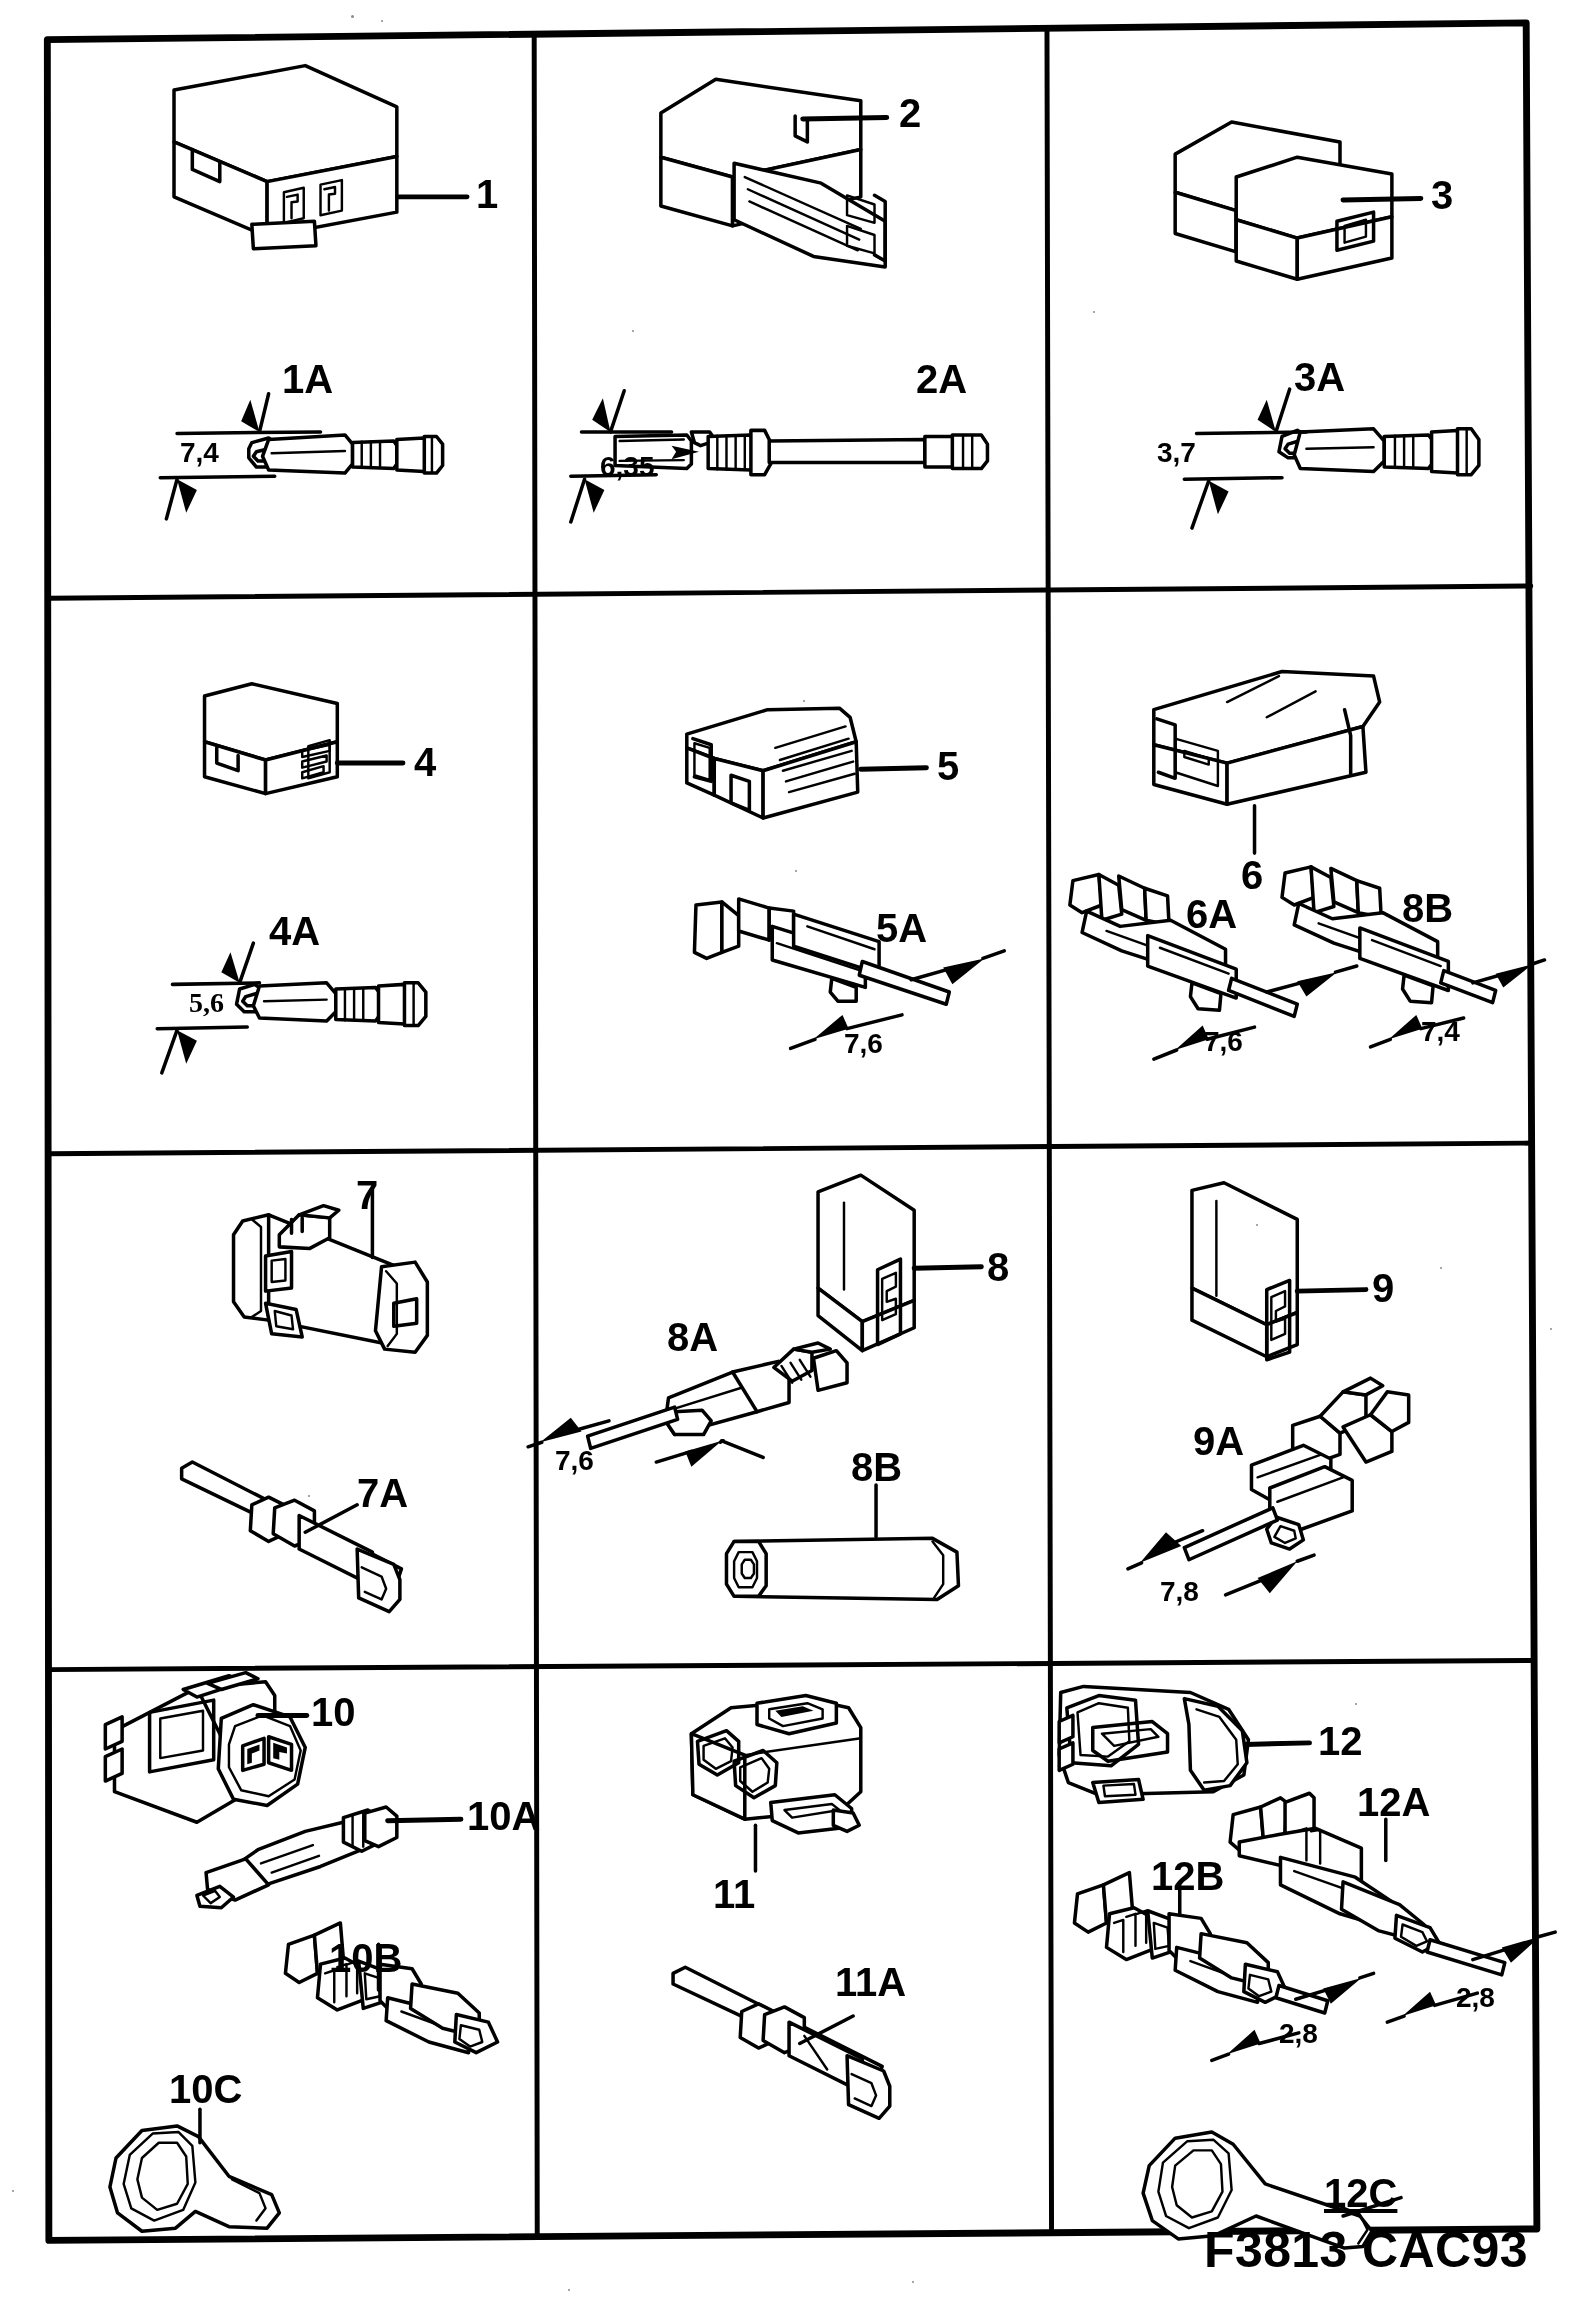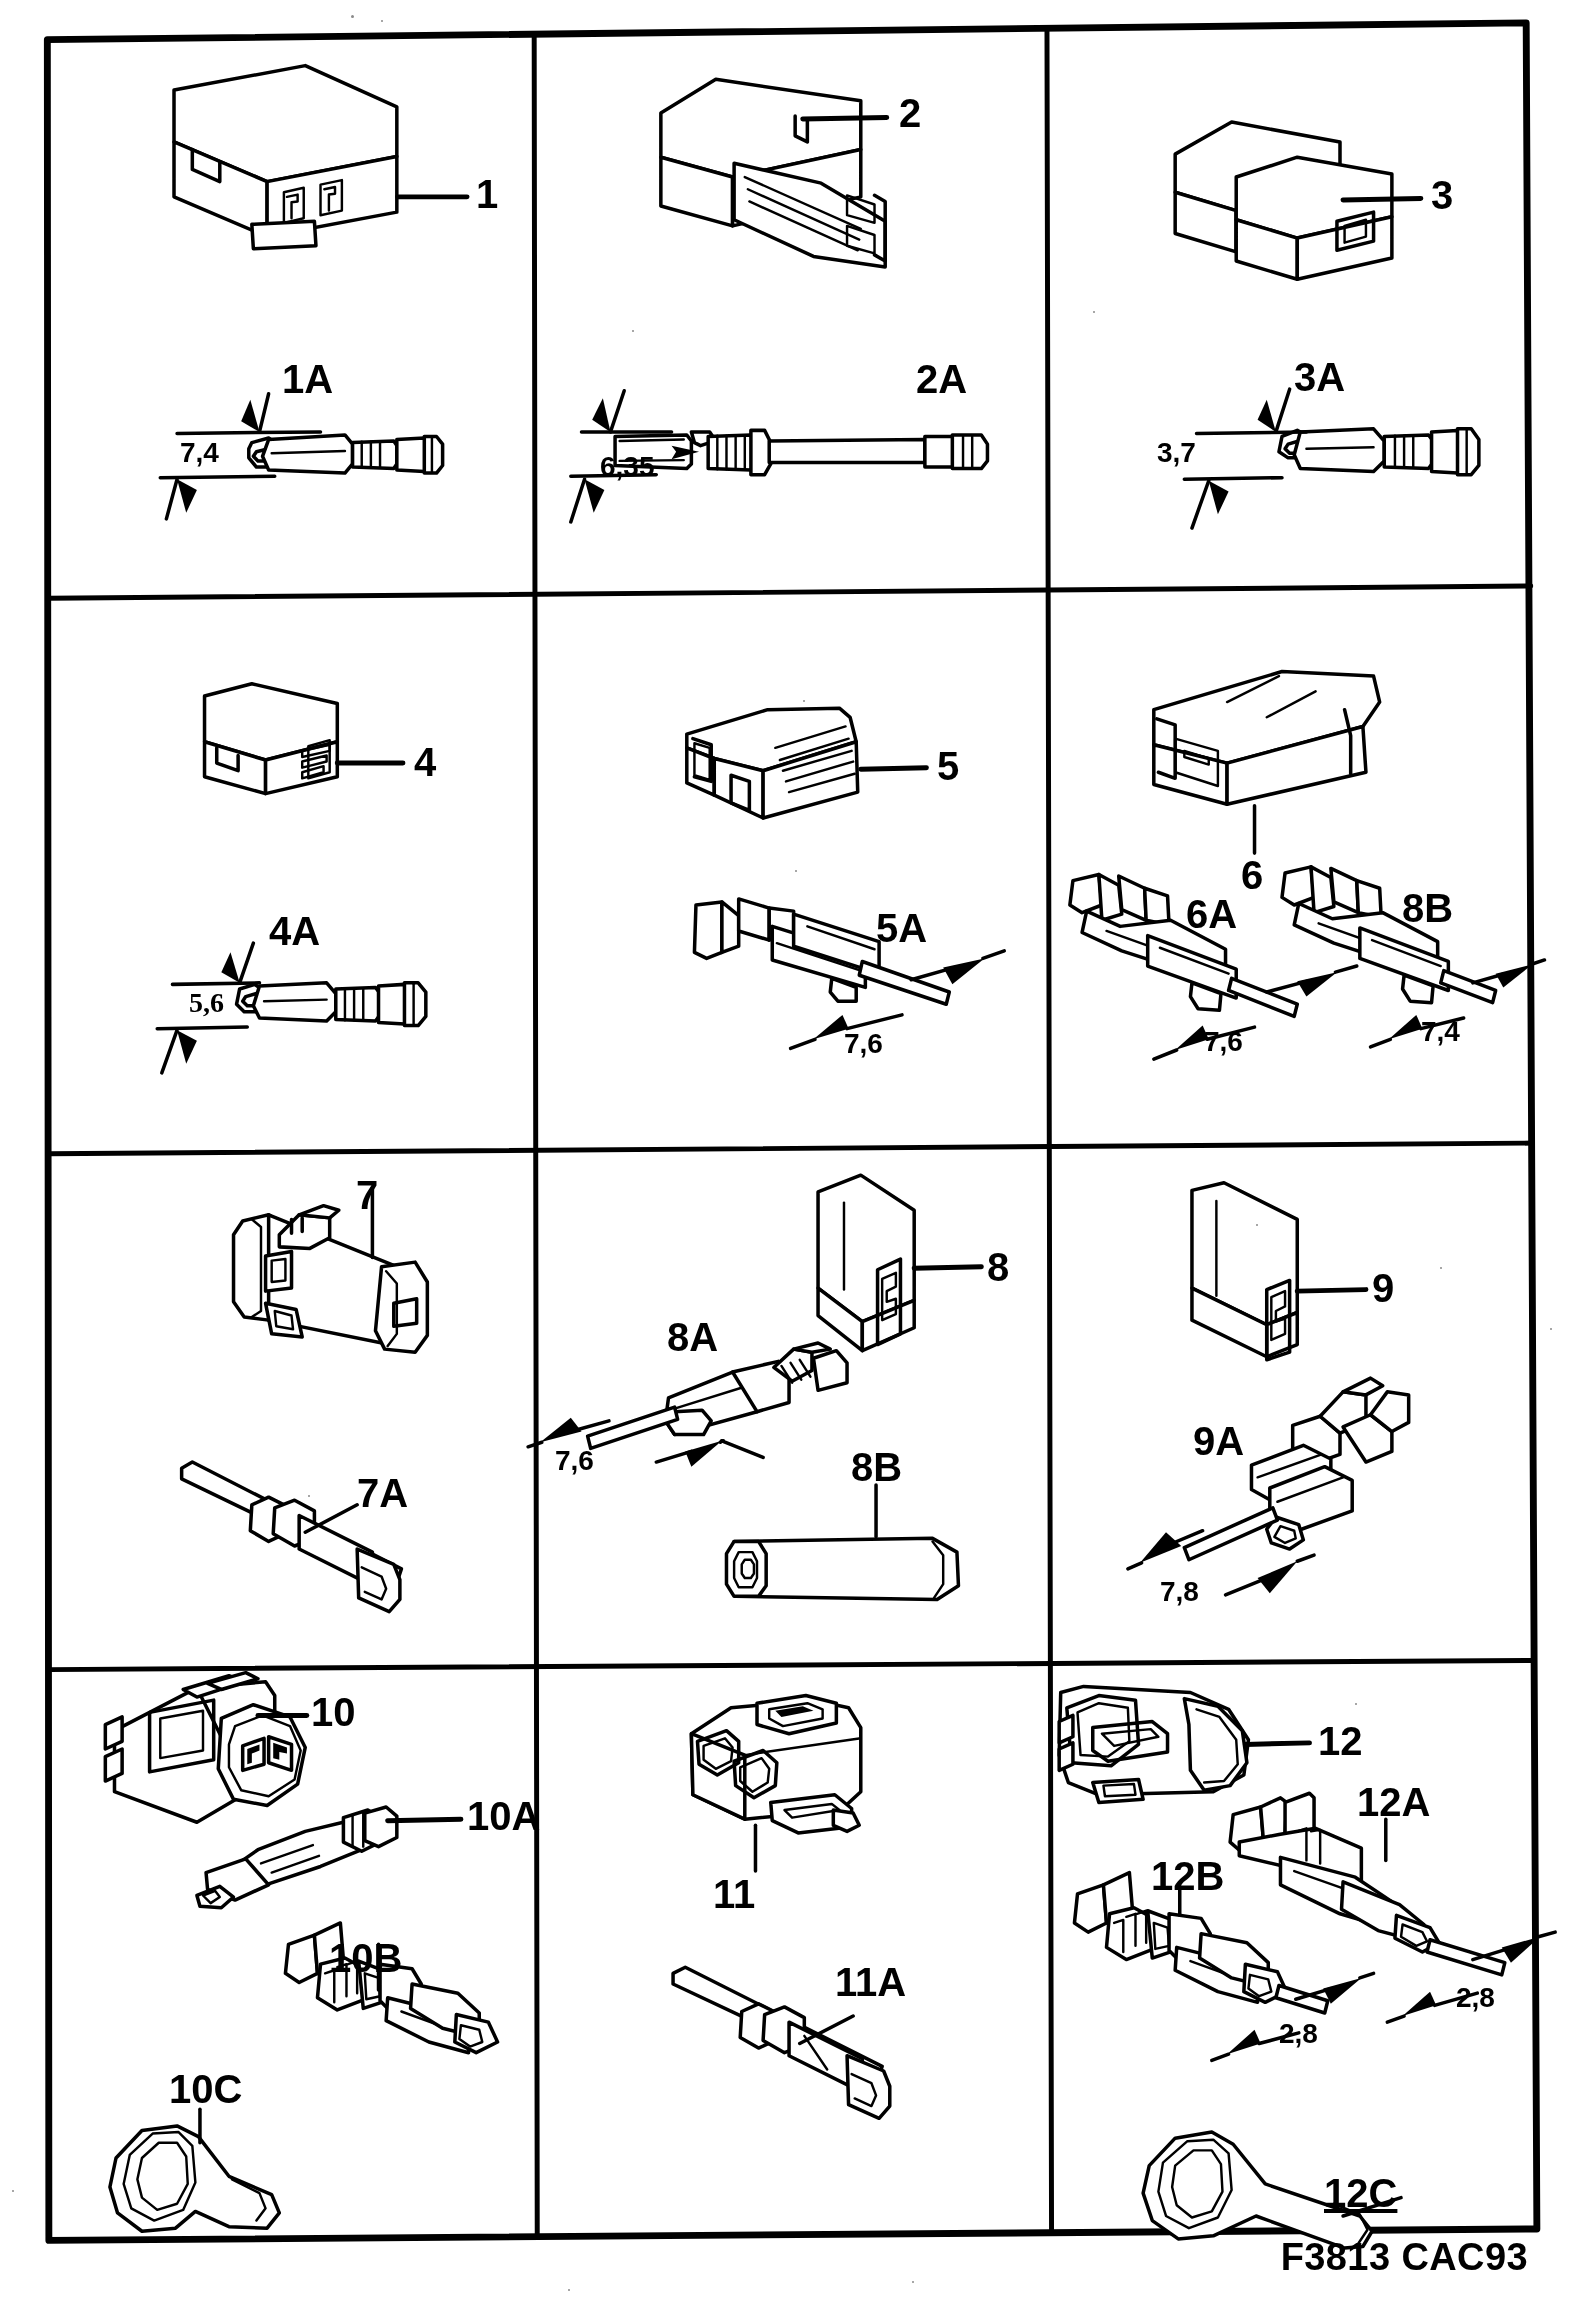--- a/index.html
+++ b/index.html
@@ -12,21 +12,21 @@
 
   
   .lbl{position:absolute;font-family:"Liberation Sans",sans-serif;font-weight:700;
        color:#000;white-space:nowrap;line-height:1;}
   .lbl.big{font-size:40px;}
   .dim{position:absolute;font-family:"Liberation Sans",sans-serif;font-weight:700;
        font-size:28px;color:#000;white-space:nowrap;line-height:1;}
 
   
   #footer{position:absolute;right:44px;bottom:40px;font-family:"Liberation Sans",sans-serif;
-          font-weight:700;font-size:38px;letter-spacing:0.4px;color:#000;}
+          font-weight:700;font-size:50px;letter-spacing:0.4px;color:#000;}
 
   
   .speck{position:absolute;background:#8a8a8a;border-radius:50%;}
 </style>
 </head>
 <body>
 
 <div id="sheet">
 
   <svg class="frameSvg" viewBox="0 0 2060 3039">

